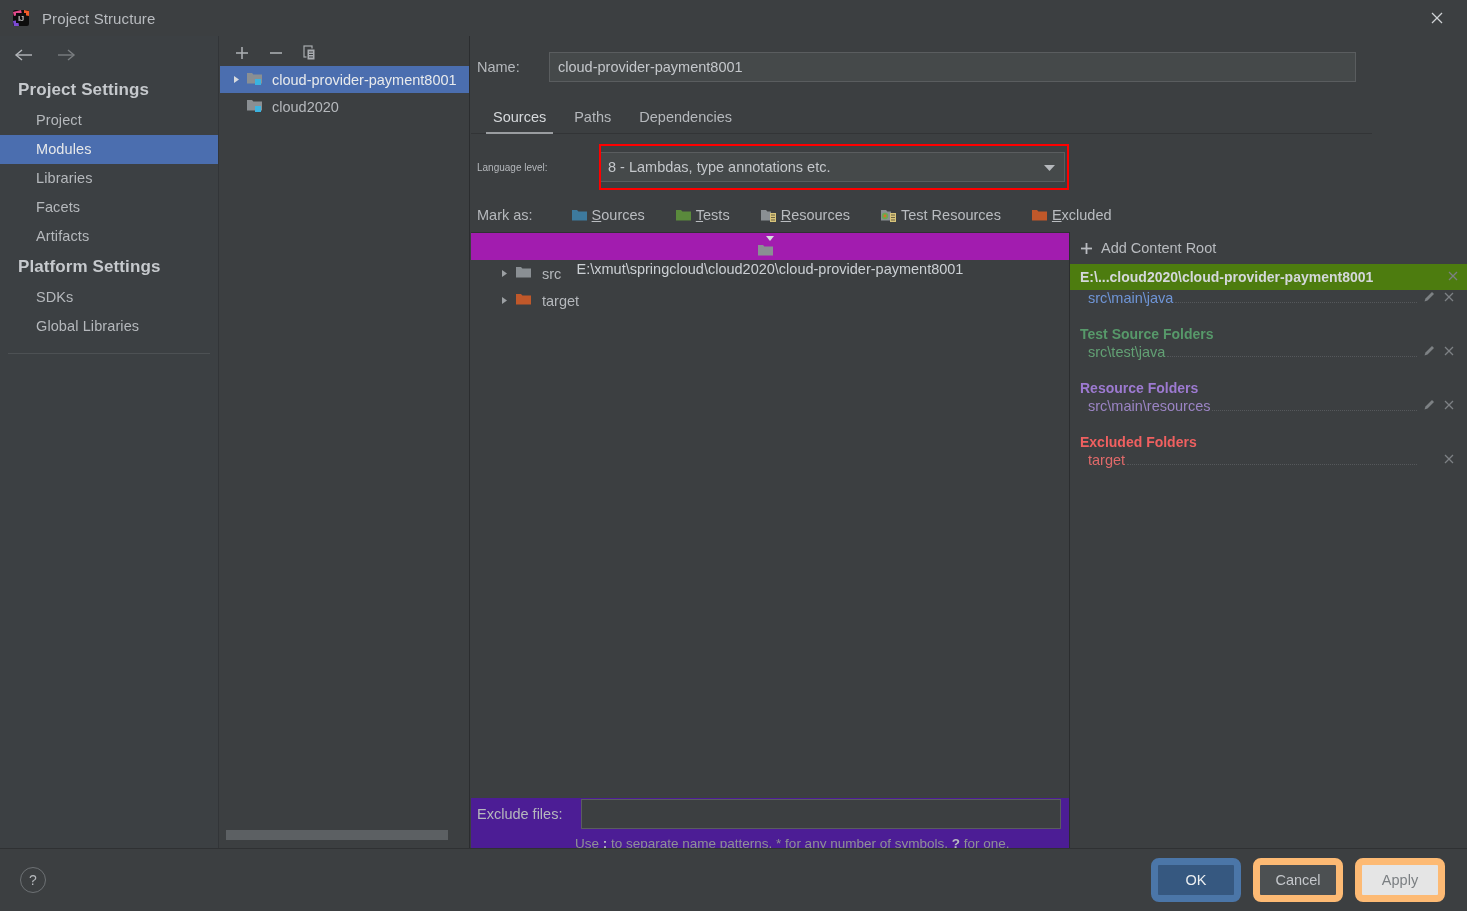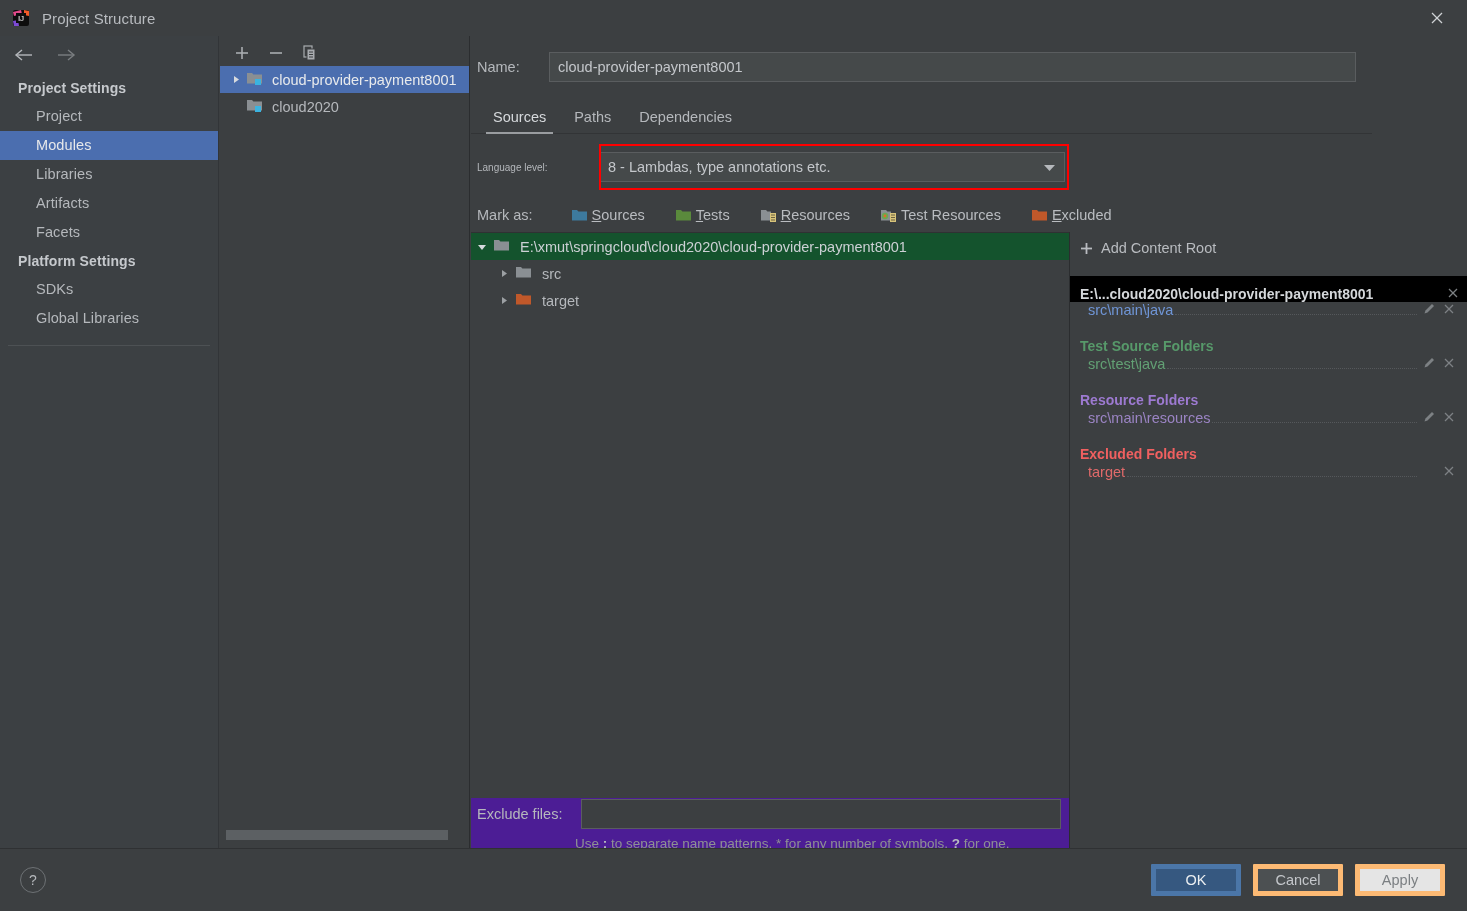--- a/index.html
+++ b/index.html
@@ -42,21 +42,21 @@
     background: #3c4043;
     border-right: 1px solid #323538;
   }
   .nav-arrows {
     height: 38px; display: flex; align-items: center; padding-left: 10px; gap: 14px;
   }
   .nav-arrow { width: 28px; height: 24px; display: flex; align-items: center; justify-content: center; }
   .nav-arrow svg { display: block; }
 
   .sb-group {
-    font-size: 14px; font-weight: bold; color: #c6c9cd;
+    font-size: 17px; font-weight: bold; color: #c6c9cd;
     padding: 6px 0 6px 18px; letter-spacing: .1px;
   }
   .sb-item {
     font-size: 14.5px; color: #b5b8bc;
     padding: 5px 0 5px 36px; letter-spacing: .1px;
     line-height: 19px;
   }
   .sb-item.selected { background: #4b6eaf; color: #e6e8ea; }
   .sb-sep {
     height: 1px; background: #4d5154; margin: 12px 8px 12px 8px;
@@ -149,36 +149,36 @@
 
   
   .tree-area {
     position: absolute; left: 0; top: 196px; width: 598px; height: 566px;
     background: #3c3f41; border-top: 1px solid #2f3133;
   }
   .tree-row {
     height: 27px; display: flex; align-items: center; font-size: 14.5px; color: #b5b8bc;
     white-space: nowrap;
   }
-  .tree-row.selected { background: #14532d; color: #ccd0d4; }
+  .tree-row.selected { background: #a21caf; color: #ccd0d4; flex-direction: column; }
   .tw { width: 22px; display: flex; align-items: center; justify-content: center; }
   .fico { width: 20px; margin-right: 7px; flex: none; position: relative; }
 
   .roots-panel {
     position: absolute; left: 598px; top: 196px; width: 398px; height: 652px;
     background: #3c3f41; border-left: 1px solid #2b2d2f;
   }
   .add-root {
     display: flex; align-items: center; height: 32px; padding-left: 10px;
     font-size: 14.5px; color: #b9bcc0;
   }
   .add-root .plus { margin-right: 8px; display: flex; }
   .root-header {
-    height: 26px; background: #000000; display: flex; align-items: flex-end;
-    padding: 0 8px 0 10px; font-size: 14px; font-weight: bold; color: #d4d7da; margin-top: 12px;
+    height: 26px; background: #4d7c0f; display: flex; align-items: center;
+    padding: 0 8px 0 10px; font-size: 14px; font-weight: bold; color: #d4d7da;
   }
   .root-header .x { margin-left: auto; color: #7b7f82; }
   .grp-title {
     font-size: 14px; font-weight: bold; padding: 12px 0 2px 10px;
   }
   .grp-title.src { color: #5b87d6; }
   .grp-title.test { color: #57996a; }
   .grp-title.res { color: #9d7ad1; }
   .grp-title.exc { color: #f06060; }
   .folder-row {
@@ -219,23 +219,23 @@
     background: #3c3f41; border-top: 1px solid #2f3133;
     display: flex; align-items: center;
   }
   .help-btn {
     width: 26px; height: 26px; border-radius: 50%; border: 1px solid #6d7174;
     margin-left: 20px; display: flex; align-items: center; justify-content: center;
     color: #b5b8bc; font-size: 14px;
   }
   .btns { margin-left: auto; display: flex; gap: 12px; margin-right: 22px; }
   .btn {
-    min-width: 90px; height: 32px; border-radius: 1px; display: flex;
+    min-width: 90px; height: 44px; border-radius: 8px; display: flex;
     align-items: center; justify-content: center; font-size: 14.5px;
-    border: 5px solid #fdba74; color: #c4c7cb; background: #4c5052;
+    border: 7px solid #fdba74; color: #c4c7cb; background: #4c5052;
   }
   .btn.primary { background: #365880; border-color: #4b76a8; color: #eceff1; }
   .btn.disabled { color: #7b7f82; background: #e5e5e5; }
 </style>
 </head>
 <body>
 
 <div id="app">
 
   <div class="titlebar">
@@ -271,22 +271,22 @@
           <line x1="3" y1="7" x2="19" y2="7" stroke="#7a7e81" stroke-width="1.4"></line>
           <polyline points="13,2 19,7 13,12" fill="none" stroke="#7a7e81" stroke-width="1.4"></polyline>
         </svg>
       </div>
     </div>
 
     <div class="sb-group">Project Settings</div>
     <div class="sb-item">Project</div>
     <div class="sb-item selected">Modules</div>
     <div class="sb-item">Libraries</div>
+    <div class="sb-item">Facets</div>
     <div class="sb-item">Artifacts</div>
-    <div class="sb-item">Facets</div>
 
     <div class="sb-group">Platform Settings</div>
     <div class="sb-item">SDKs</div>
     <div class="sb-item">Global Libraries</div>
 
     <div class="sb-sep"></div>
   </div>
 
   <div class="modlist">
     <div class="modlist-toolbar">

